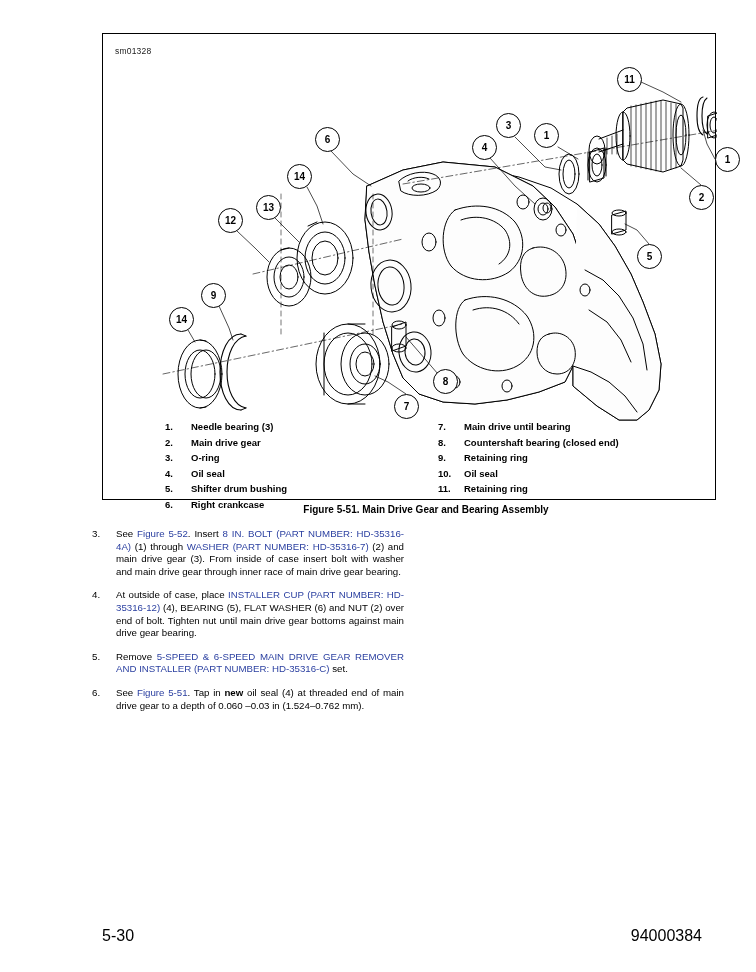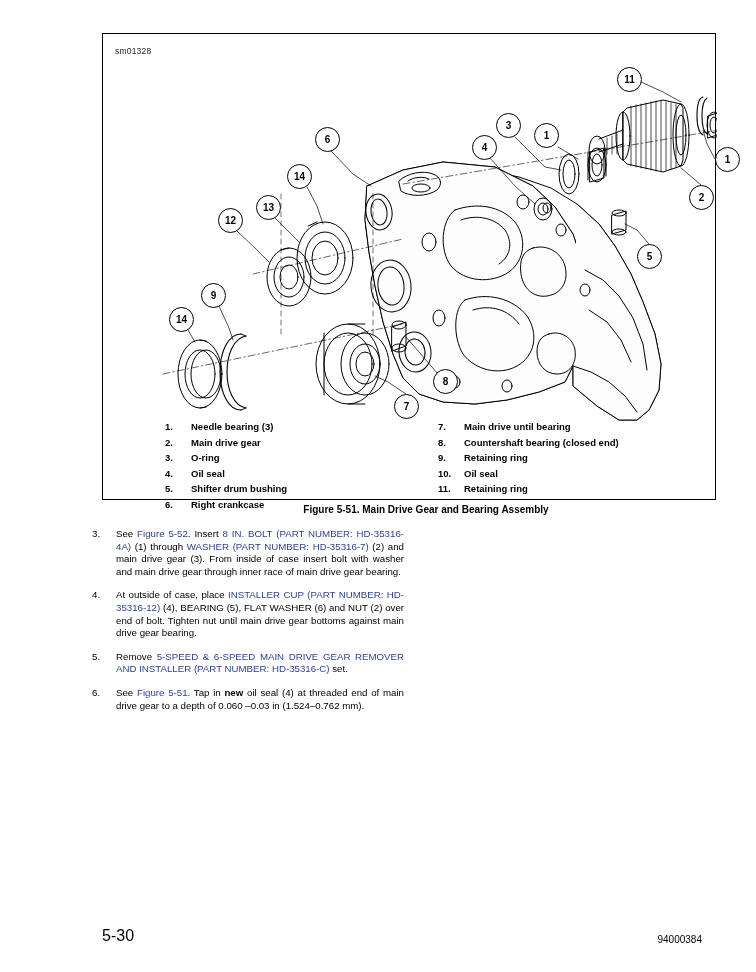--- a/index.html
+++ b/index.html
@@ -118,21 +118,21 @@
   .footer-left {
     position: absolute;
     left: 54px;
     bottom: 27px;
     font-size: 16px;
   }
   .footer-right {
     position: absolute;
     right: 54px;
     bottom: 27px;
-    font-size: 10px;
+    font-size: 16px;
   }
 
   
   .callout {
     position: absolute;
     width: 25px;
     height: 25px;
     border: 1px solid #000;
     border-radius: 50%;
     background: #fff;

